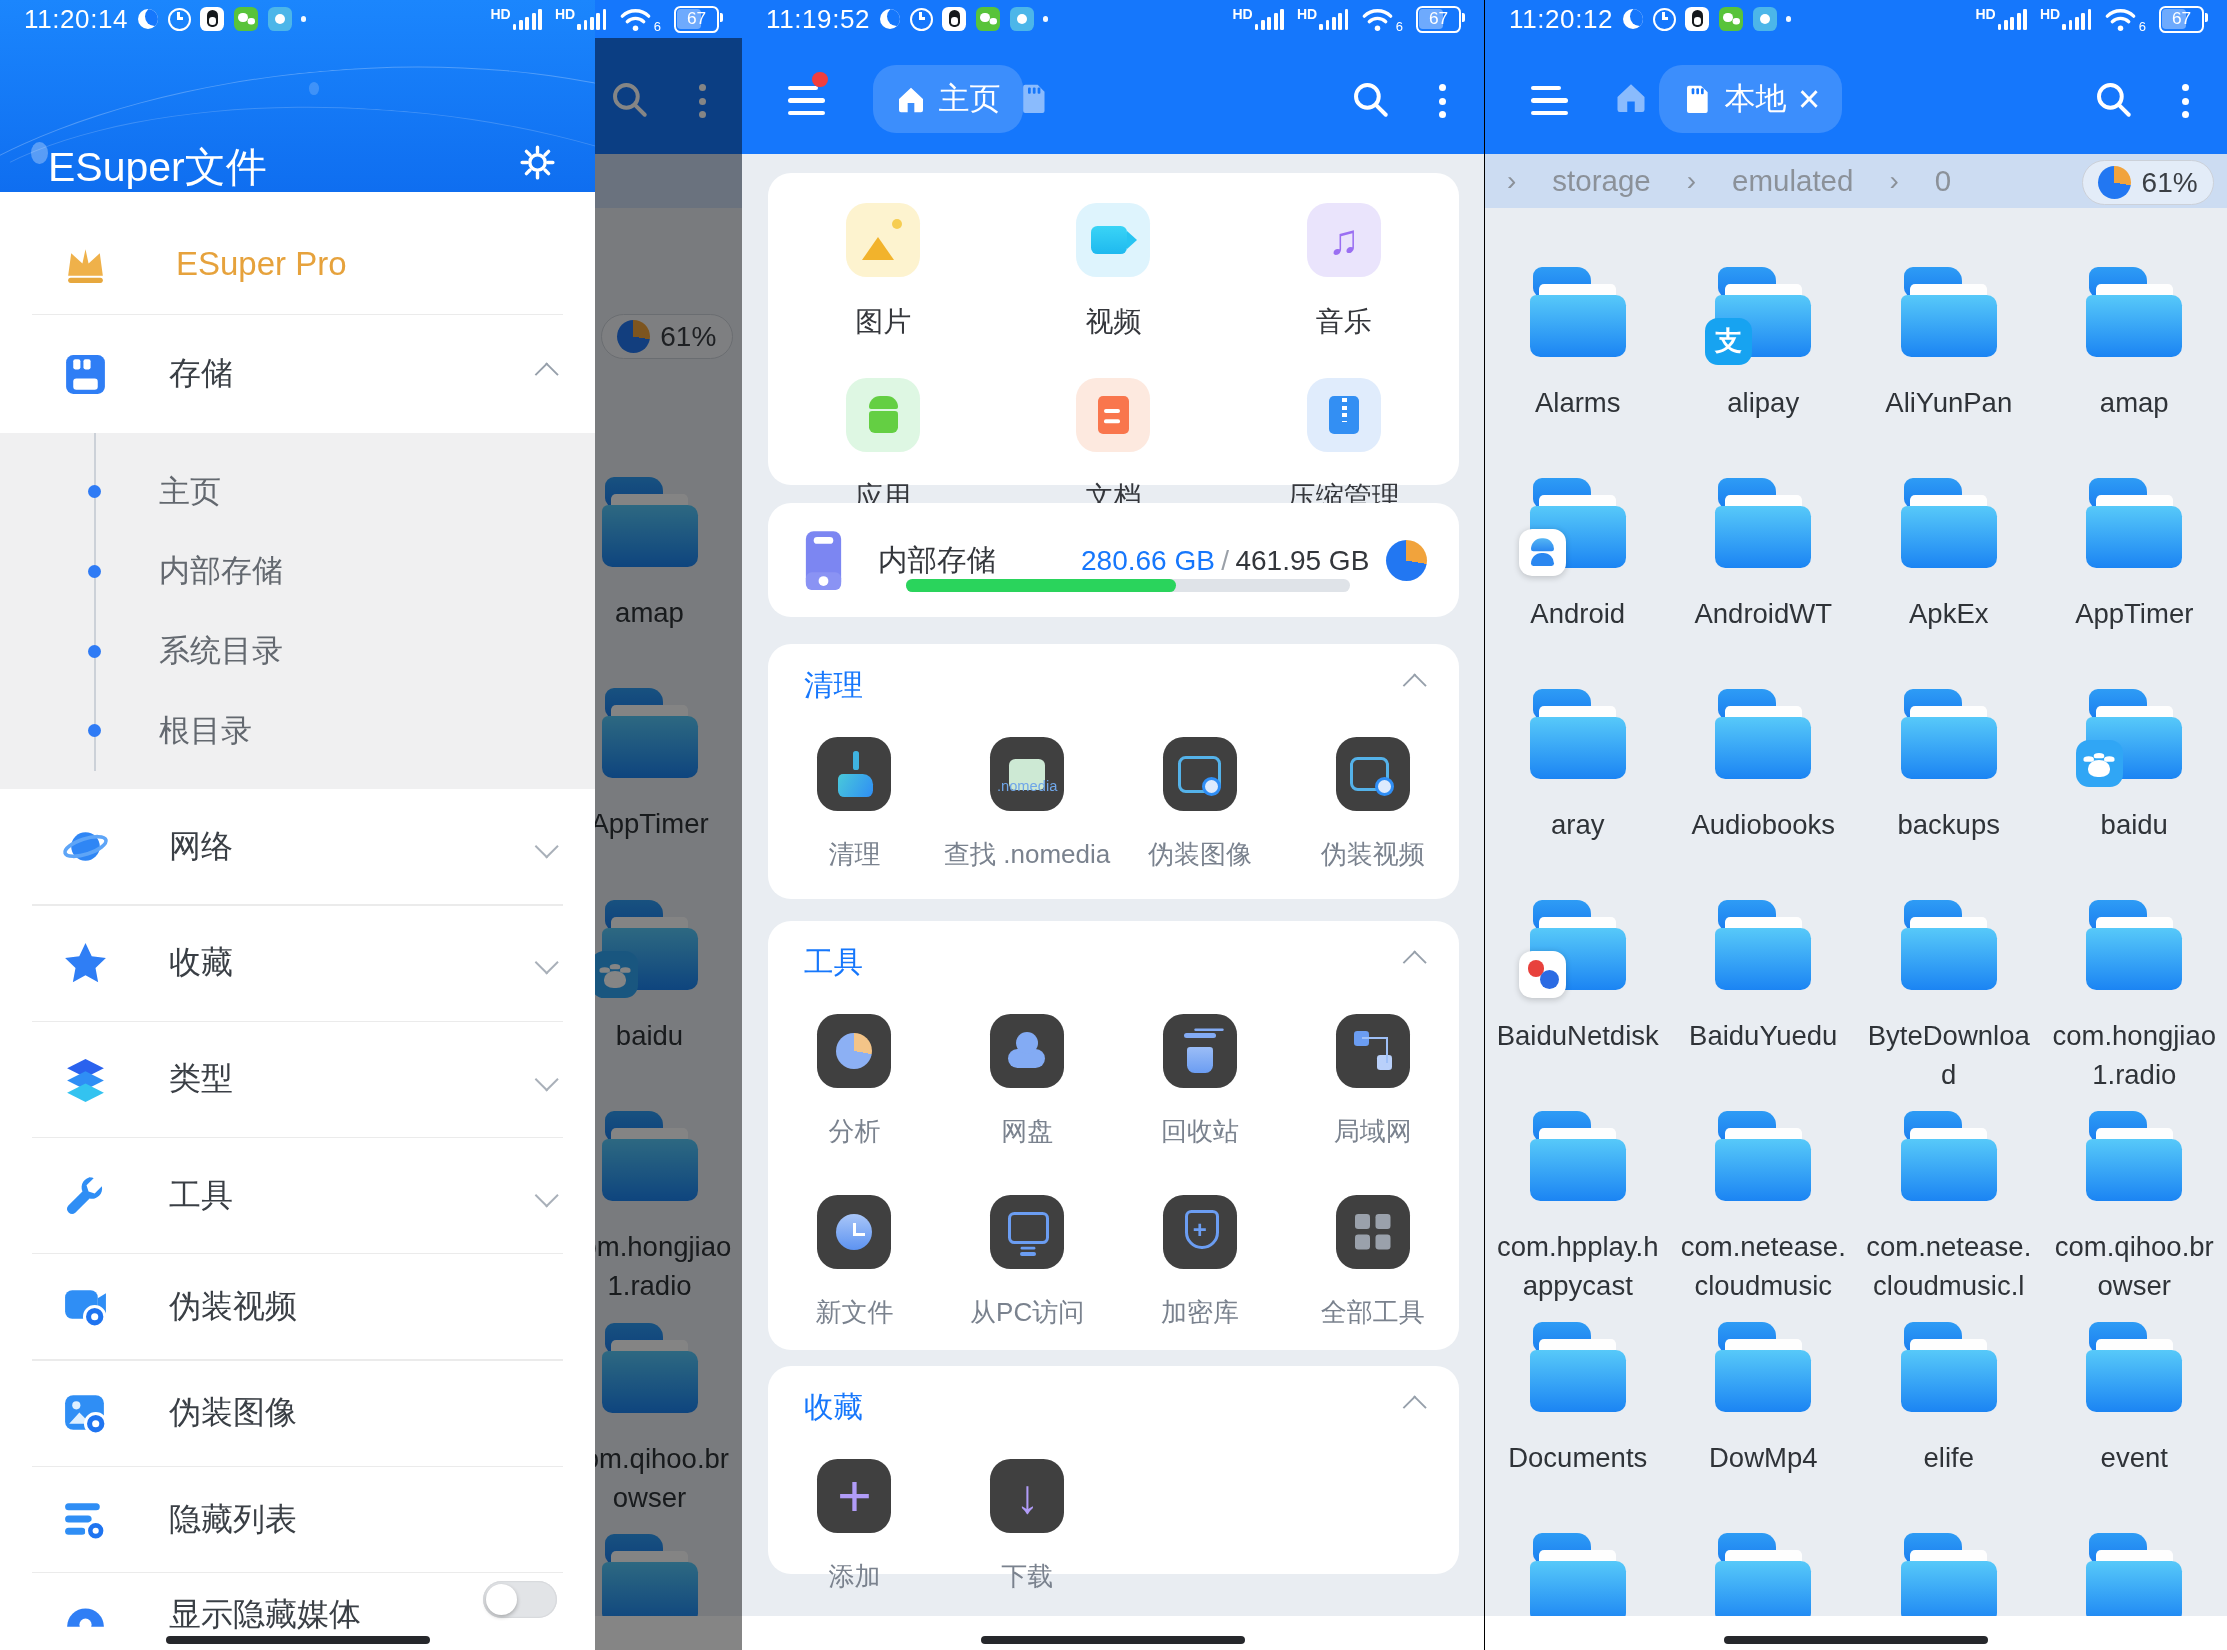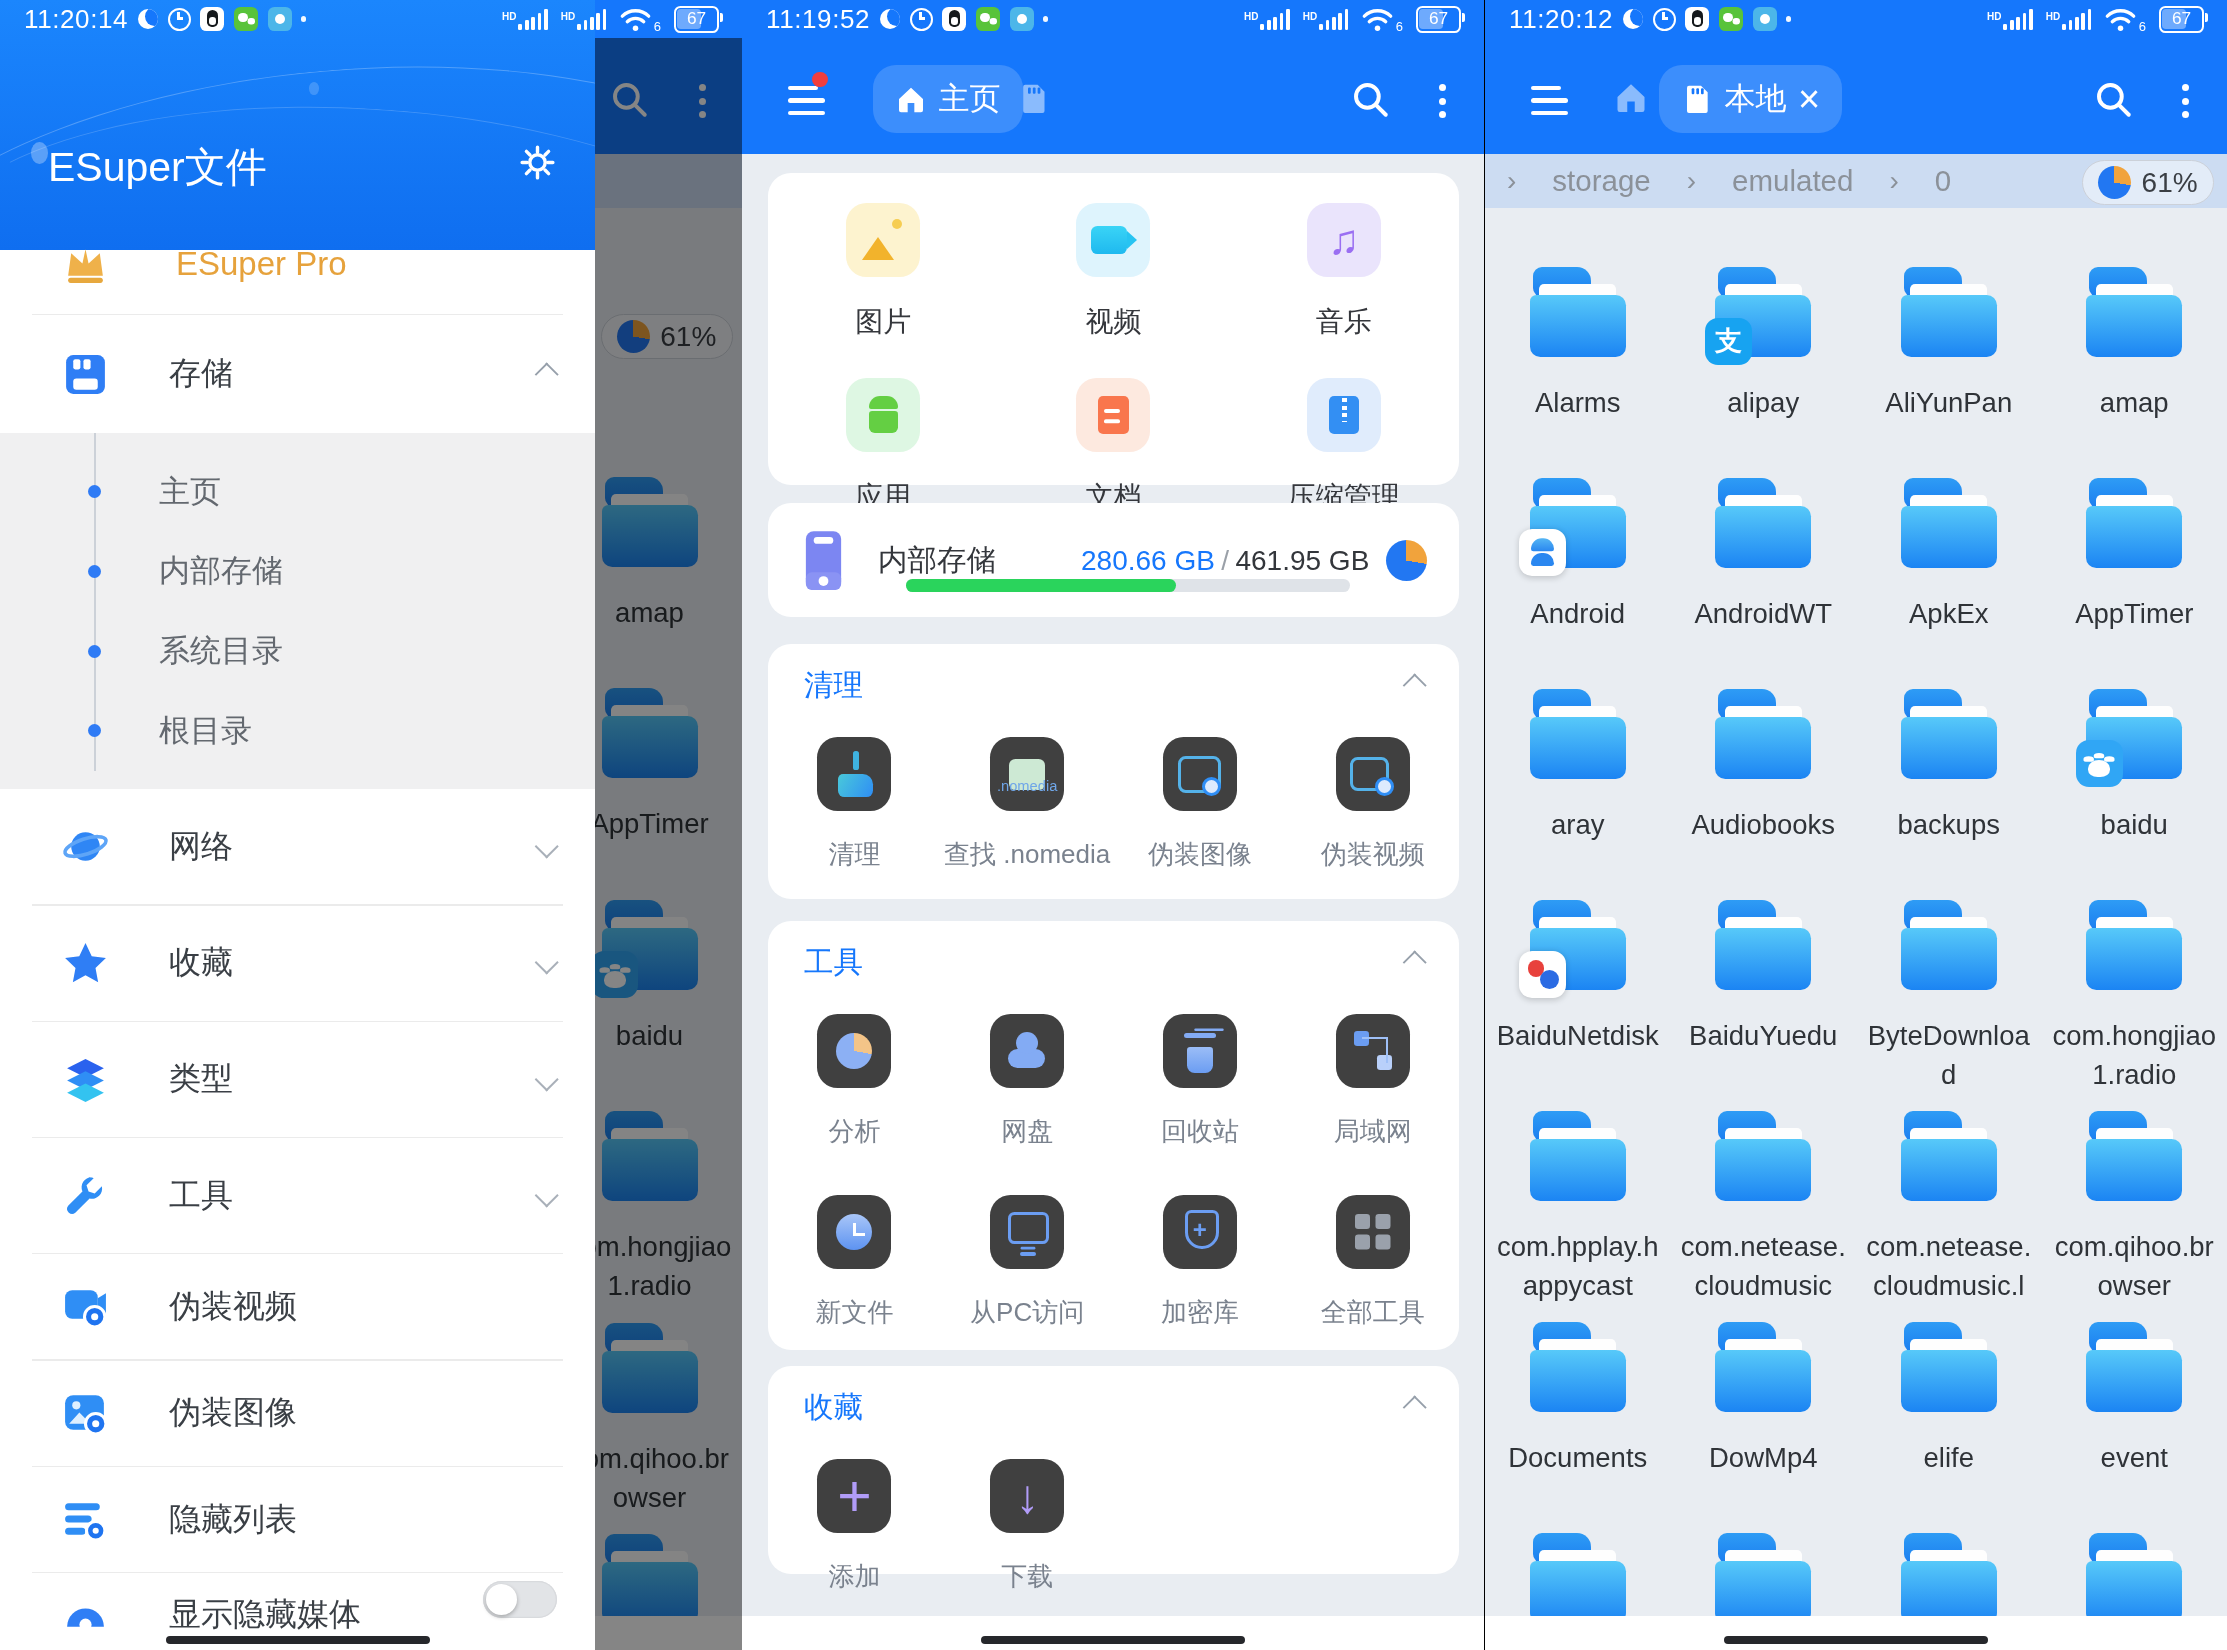--- a/index.html
+++ b/index.html
@@ -20,21 +20,21 @@
   .qq{background:#fff;}
   .qq::after{content:"";position:absolute;left:6.4px;top:3.2px;width:11.5px;height:16.7px;background:#15191c;border-radius:5.8px 5.8px 5.1px 5.1px;}
   .qq::before{content:"";position:absolute;left:9px;top:10.3px;width:6.4px;height:7.7px;background:#fff;border-radius:3.2px;z-index:2;}
   .wx{background:#58c33a;}
   .wx::after{content:"";position:absolute;left:4.5px;top:5.8px;width:9.6px;height:9.6px;background:#fff;border-radius:50%;box-shadow:8.3px 3.8px 0 -1.3px #fff;}
   .bb{background:#4cb6e9;}
   .bb::after{content:"";position:absolute;left:7px;top:7px;width:10.3px;height:10.3px;background:#fff;border-radius:50%;}
   .td{width:5.1px;height:5.1px;background:#fff;border-radius:50%;opacity:.95;}
   .sb-right{position:absolute;right:23px;top:0;height:38px;display:flex;align-items:center;gap:13px;}
   .sig{display:flex;align-items:flex-end;}
-  .sig .hd{font-size:10px;font-weight:700;margin-right:1.9px;transform:translateY(-7.7px);}
+  .sig .hd{font-size:14px;font-weight:700;margin-right:1.9px;transform:translateY(-7.7px);}
   .bars{display:flex;align-items:flex-end;gap:2.6px;height:22px;}
   .bars i{display:block;width:3.8px;background:#fff;border-radius:1.3px;}
   .bars i:nth-child(1){height:5.8px;}.bars i:nth-child(2){height:9.6px;}.bars i:nth-child(3){height:13.5px;}
   .bars i:nth-child(4){height:17.3px;}.bars i:nth-child(5){height:21px;}
   .wifiwrap{display:flex;align-items:flex-end;gap:1.3px;}
   .wifi{width:33px;height:27px;}
   .wifi-n{font-size:13px;transform:translateY(1.3px);}
   .bat{width:41px;height:23px;border:2.2px solid #fff;border-radius:6.4px;position:relative;display:flex;justify-content:center;}
   .bat::after{content:"";position:absolute;right:-6.4px;top:5.1px;width:3.8px;height:9.6px;background:#fff;border-radius:0 1.9px 1.9px 0;}
   .bat i{position:absolute;left:1.3px;top:1.3px;bottom:1.3px;width:58%;background:rgba(255,255,255,.38);border-radius:3.8px;}
@@ -78,21 +78,21 @@
   .badge[data-badge="baidu"]::after{content:"";width:22px;height:16.7px;background:#fff;border-radius:50% 50% 44% 44%;transform:translateY(5.1px);box-shadow:-10.3px -9.6px 0 -5.8px #fff,0 -13px 0 -5.8px #fff,10.3px -9.6px 0 -5.8px #fff;}
   .badge[data-badge="android"]{background:#fff;box-shadow:0 1.9px 6.4px rgba(0,0,0,.18);}
   .badge[data-badge="android"]::after{content:"";width:23px;height:13px;background:linear-gradient(#54b5f4,#2a87f0);border-radius:11.5px 11.5px 2.6px 2.6px;box-shadow:0 14.7px 0 0 #2a87f0;transform:translateY(-7.7px);}
   .badge[data-badge="netdisk"]{background:#fff;box-shadow:0 1.9px 6.4px rgba(0,0,0,.18);}
   .badge[data-badge="netdisk"]::before{content:"";position:absolute;left:8.3px;top:9.6px;width:16.7px;height:16.7px;border-radius:50%;background:#e8413c;}
   .badge[data-badge="netdisk"]::after{content:"";position:absolute;right:7.7px;bottom:8.3px;width:19px;height:19px;border-radius:50%;background:#2b6be3;}
   .fgrid{position:absolute;top:208px;left:0;right:0;bottom:34px;overflow:hidden;display:grid;grid-template-columns:repeat(4,1fr);grid-auto-rows:211px;padding-top:59px;justify-items:center;}
 
   
   .drawer{position:absolute;left:0;top:0;width:595px;height:1650px;background:#fff;z-index:20;}
-  .dhead{position:absolute;top:0;left:0;width:100%;height:250px;background:linear-gradient(180deg,#1b86fd,#0f6ef0);overflow:hidden;}
+  .dhead{position:absolute;top:0;left:0;width:100%;height:192px;background:linear-gradient(180deg,#1b86fd,#0f6ef0);overflow:hidden;}
   .wave{position:absolute;border:1.9px solid transparent;border-top-color:rgba(255,255,255,.25);border-radius:50%;}
   .w1{width:961px;height:410px;left:-141px;top:70px;transform:rotate(-5deg);}
   .w2{width:897px;height:359px;left:-77px;top:109px;transform:rotate(4deg);border-top-color:rgba(255,255,255,.18);}
   .hdot{position:absolute;background:rgba(255,255,255,.3);border-radius:50%;}
   .dtitle{position:absolute;left:48px;top:140px;font-size:41px;color:#fff;}
   .dgear{position:absolute;right:37px;top:142px;width:41px;height:41px;}
   .drow{display:flex;align-items:center;padding:0 35px 0 61px;position:relative;}
   .drow svg.drow-ic{width:49px;height:49px;flex:0 0 auto;}
   .drow-label{margin-left:59px;font-size:32px;color:#3a3f45;}
   .drow-label.pro{color:#e6a23c;font-size:33px;}

